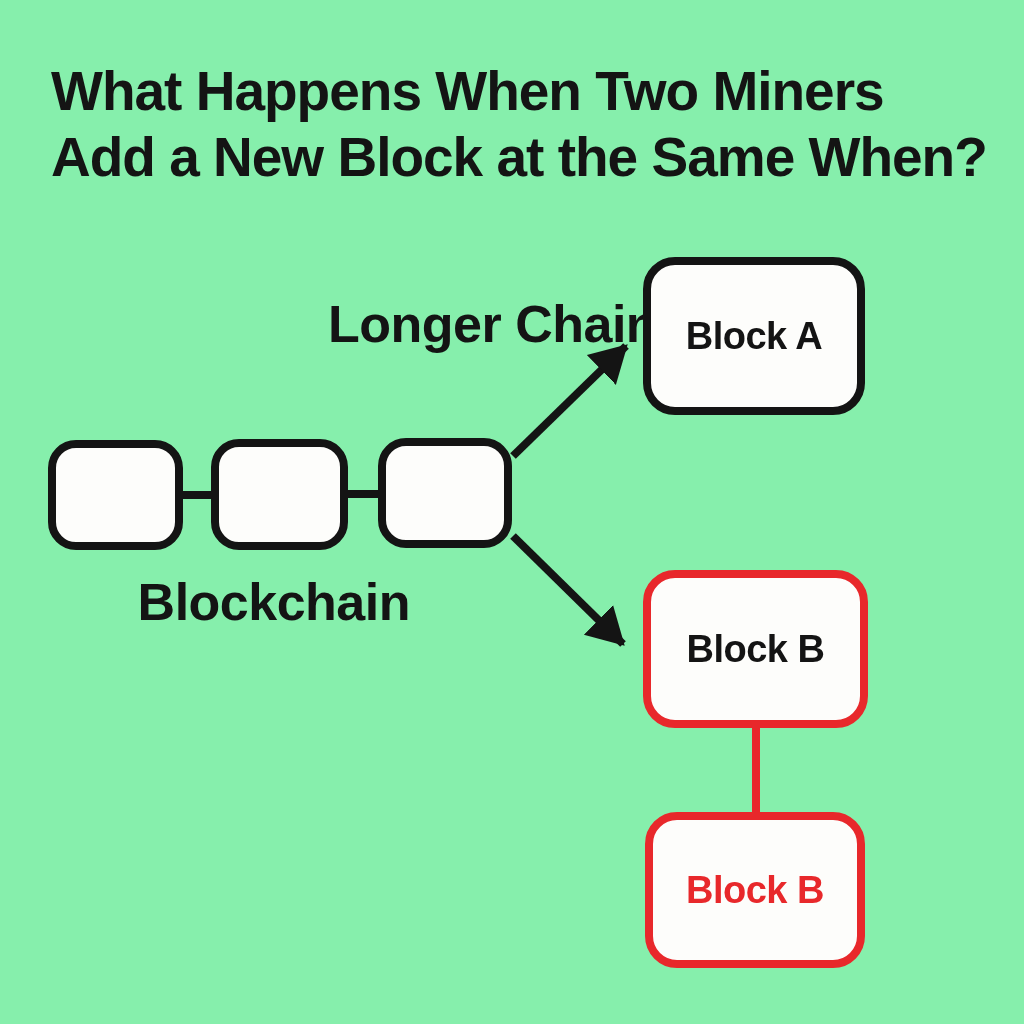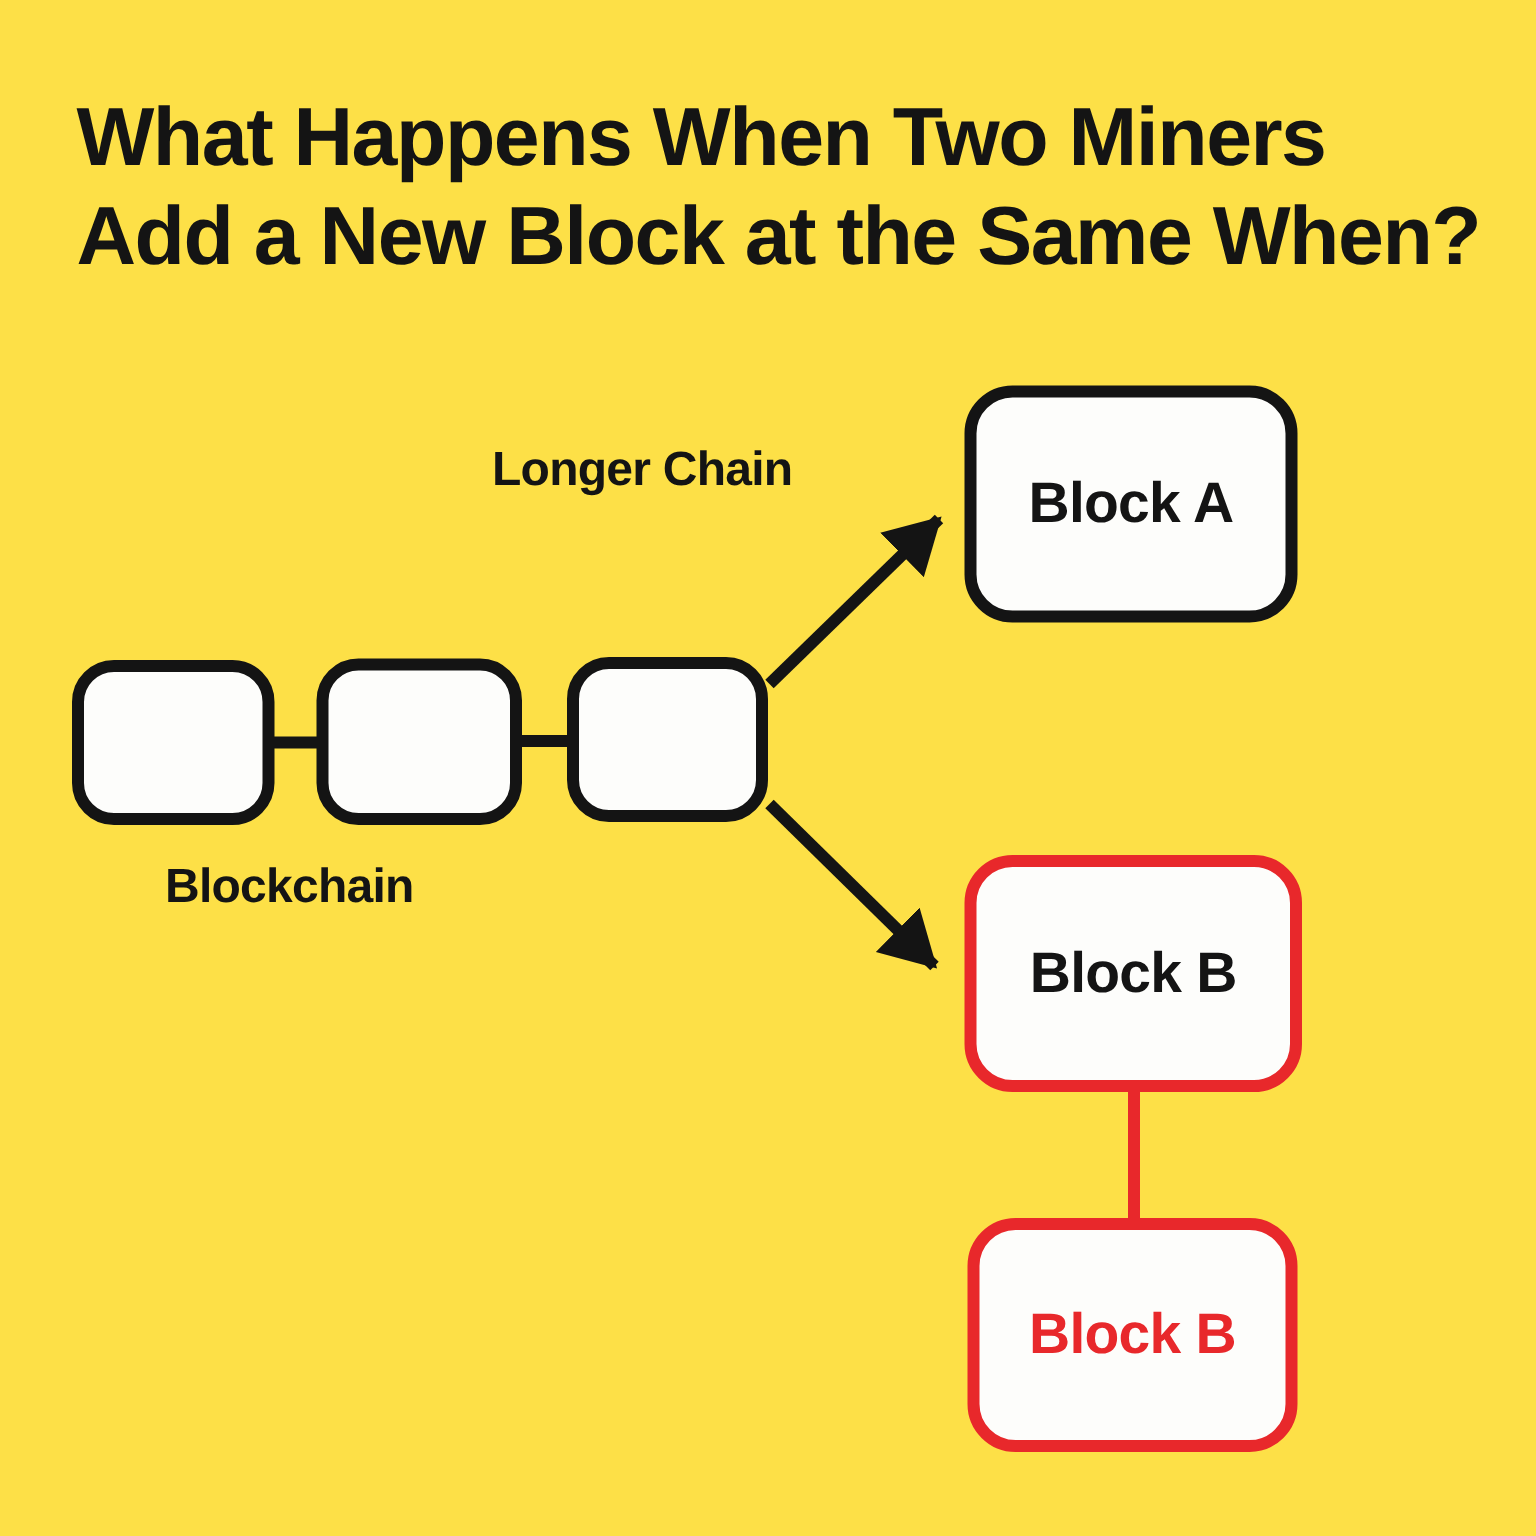--- a/index.html
+++ b/index.html
@@ -4,21 +4,21 @@
 <style>
   html, body {
     margin: 0;
     padding: 0;
     background: #ffffff;
   }
   .canvas {
     position: relative;
     width: 1024px;
     height: 1024px;
-    background: #fde047;
+    background: #86efac;
     overflow: hidden;
     font-family: "Liberation Sans", "DejaVu Sans", sans-serif;
     color: #141414;
   }
   .title {
     position: absolute;
     left: 51px;
     top: 58px;
     width: 965px;
     font-size: 55px;
@@ -65,29 +65,29 @@
     position: absolute;
     left: 752px;
     top: 722px;
     width: 8px;
     height: 94px;
     background: #e8282b;
   }
   .label {
     position: absolute;
     font-weight: bold;
-    font-size: 32px;
+    font-size: 52px;
     letter-spacing: -0.5px;
     color: #141414;
   }
   .label-blockchain {
     left: 110px;
     top: 572px;
     width: 300px;
-    text-align: left;
+    text-align: right;
   }
   .label-longer-chain {
     left: 328px;
     top: 294px;
   }
   .label-orphaned {
     left: 333px;
     top: 825px;
     width: 220px;
     text-align: right;

